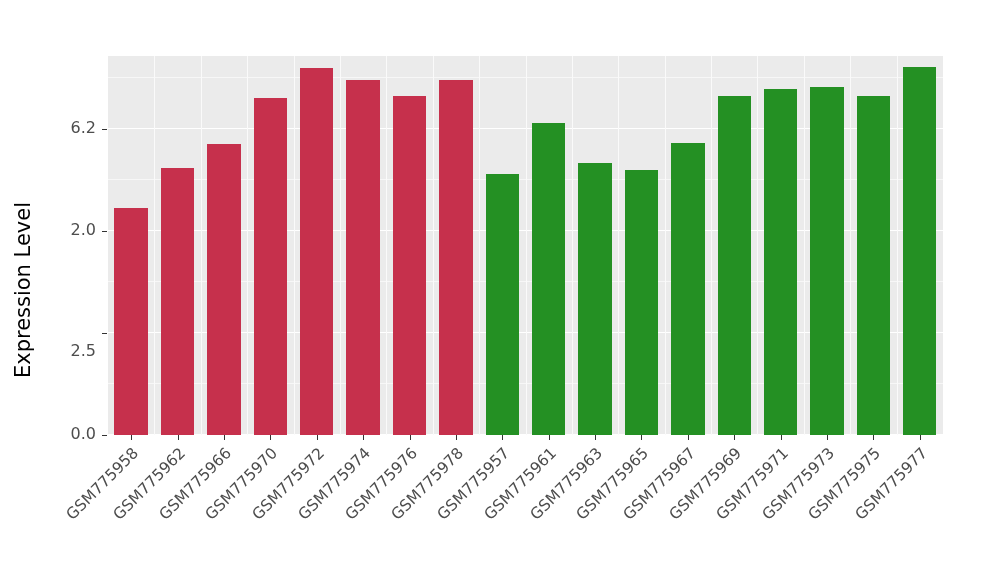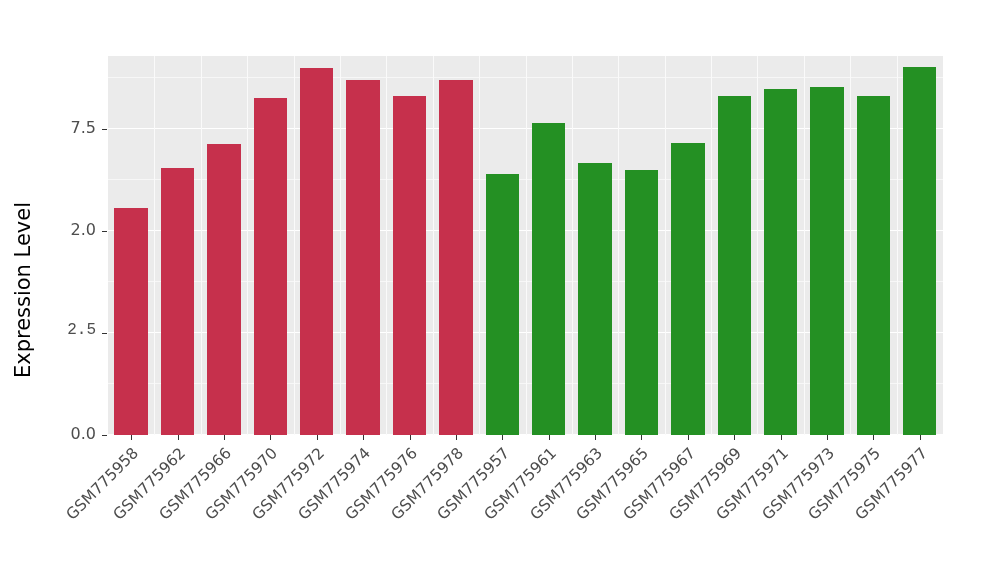--- a/index.html
+++ b/index.html
@@ -138,23 +138,23 @@
 </style>
 </head>
 <body>
 
 <div id="chart-root">
 
   <div id="y-axis-title">Expression Level</div>
 
   <div id="y-tick-labels">
       <div class="y-tick-label" style="top: 426px;">0.0</div>
-      <div class="y-tick-label" style="top: 322px; font-family: Liberation Mono, monospace;">2.5</div>
+      <div class="y-tick-label" style="top: 343px;">2.5</div>
       <div class="y-tick-label" style="top: 222.237px;">2.0</div>
-      <div class="y-tick-label" style="top: 120.355px;">7.5</div>
+      <div class="y-tick-label" style="top: 120.355px;">6.2</div>
     </div>
 
   <div id="panel">
     <div id="gridlines">
         <div class="grid-minor-h" style="bottom: 50.9409px;"></div>
         <div class="grid-minor-h" style="bottom: 152.823px;"></div>
         <div class="grid-minor-h" style="bottom: 254.704px;"></div>
         <div class="grid-minor-h" style="bottom: 356.586px;"></div>
         <div class="grid-major-h" style="bottom: 0px;"></div>
         <div class="grid-major-h" style="bottom: 101.882px;"></div>

